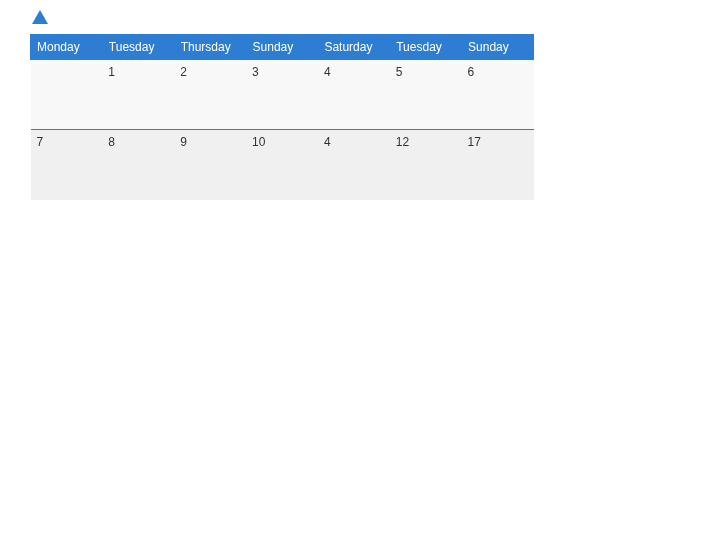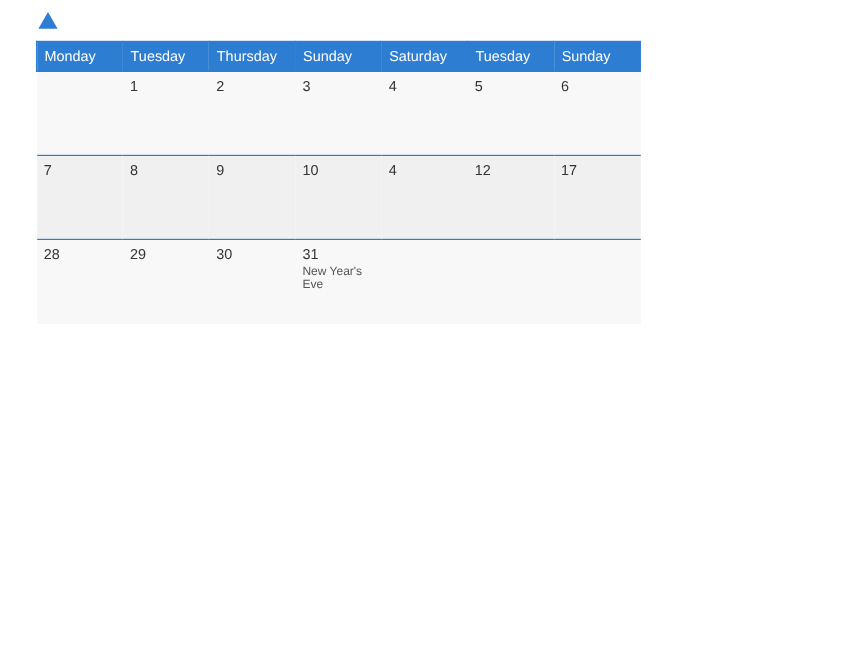--- a/index.html
+++ b/index.html
@@ -181,33 +181,15 @@
           <td>
             <span class="day-num">4</span>
           </td>
           <td>
             <span class="day-num">12</span>
           </td>
           <td>
             <span class="day-num">17</span>
           </td>
         </tr>
-        <tr>
-          <td>
-            <span class="day-num">28</span>
-          </td>
-          <td>
-            <span class="day-num">29</span>
-          </td>
-          <td>
-            <span class="day-num">30</span>
-          </td>
-          <td>
-            <span class="day-num">31</span>
-            <span class="event">New Year's Eve</span>
-          </td>
-          <td class="empty"></td>
-          <td class="empty"></td>
-          <td class="empty"></td>
-        </tr>
       </tbody>
   </table>
 </div>
 
 </body></html>

